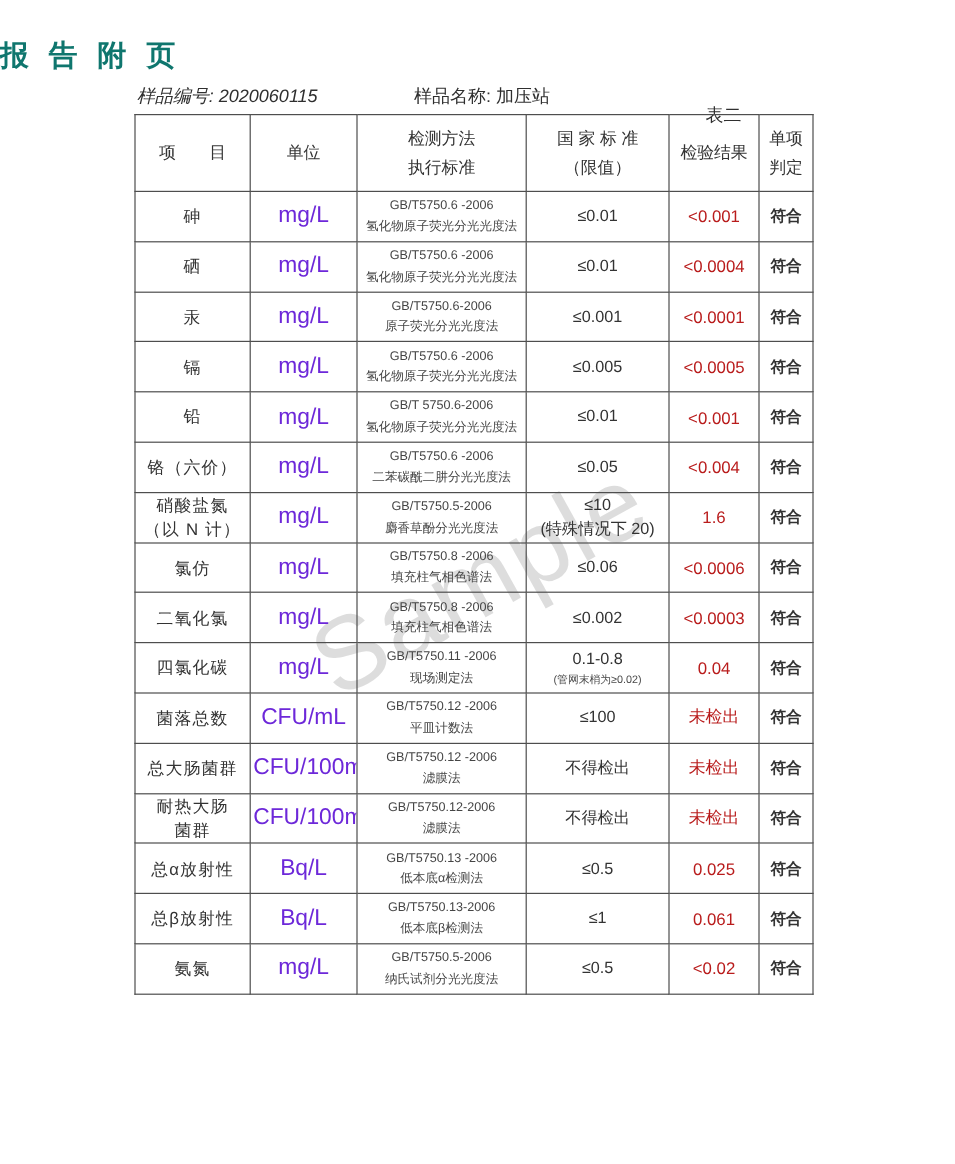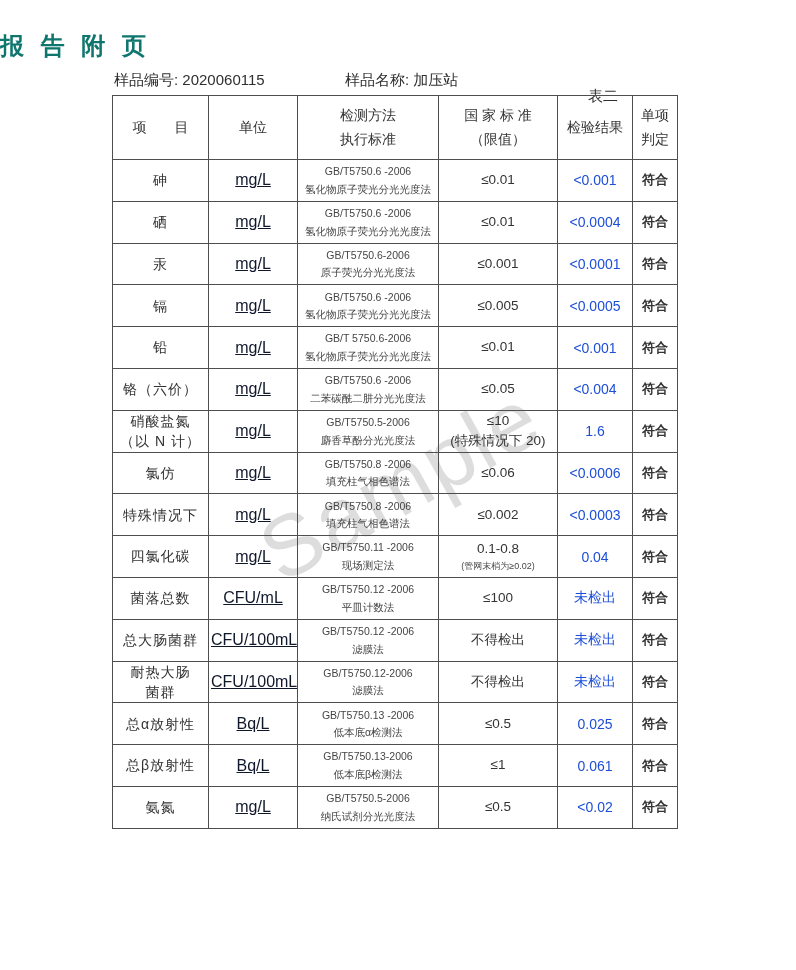--- a/index.html
+++ b/index.html
@@ -12,21 +12,21 @@
     overflow:hidden;
   }
   .title{
     position:absolute;top:30px;left:0;width:796px;
     text-align:left;
     font-size:24px;font-weight:bold;
     letter-spacing:5px;
     color:#0f766e;
   }
   .info-row{position:absolute;top:71px;left:0;width:796px;height:20px;font-size:15px;color:#2f2f2f;}
-  .sample-no{position:absolute;left:114px;top:0;}
+  .sample-no{position:absolute;left:114px;top:0;font-style:italic;}
   .sample-name{position:absolute;left:345px;top:0;}
   .table-index{position:absolute;left:588px;top:16px;}
   .watermark{
     position:absolute;left:225px;top:435px;width:350px;
     text-align:center;
     font-size:86px;
     color:rgba(150,150,150,0.32);
     transform:rotate(-29deg);
     letter-spacing:2px;
     z-index:0;
@@ -44,27 +44,27 @@
     border:1px solid #4e4e4e;
     text-align:center;
     vertical-align:middle;
     padding:0 2px;
     white-space:pre-line;
     overflow:hidden;
   }
   .report thead th{height:63px;font-size:14px;font-weight:normal;color:#333;line-height:1.7;}
   .report tbody td{height:40.8px;}
   .c-item{font-size:14px;letter-spacing:1px;color:#333;line-height:1.45;}
-  .c-unit{font-size:16px;color:#0f172a;text-decoration:underline;}
+  .c-unit{font-size:19px;color:#6d28d9;}
   .c-method{font-size:10.5px;color:#454545;line-height:1.2;}
   .c-method .m1{margin-bottom:5px;}
   .c-limit{font-size:13.5px;color:#333;line-height:1.5;}
   .limit-note{font-size:9px;color:#4a4a4a;margin-top:1px;}
   .limit-note:empty{display:none;}
-  .c-result{font-size:14px;color:#1d4ed8;}
+  .c-result{font-size:14px;color:#b91c1c;}
   .c-judge{font-size:13px;color:#333;font-weight:bold;}
 </style>
 </head>
 <body>
 
 <div class="page">
 
   <div class="watermark">Sample</div>
 
   <div class="title">报 告 附 页</div>
@@ -158,21 +158,21 @@
       </tr>
       <tr>
         <td class="c-item">氯仿</td>
         <td class="c-unit">mg/L</td>
         <td class="c-method"><div class="m1">GB/T5750.8 -2006</div><div>填充柱气相色谱法</div></td>
         <td class="c-limit"><div>≤0.06</div></td>
         <td class="c-result">&lt;0.0006</td>
         <td class="c-judge">符合</td>
       </tr>
       <tr>
-        <td class="c-item">特殊情况下</td>
+        <td class="c-item">二氧化氯</td>
         <td class="c-unit">mg/L</td>
         <td class="c-method"><div class="m1">GB/T5750.8 -2006</div><div>填充柱气相色谱法</div></td>
         <td class="c-limit"><div>≤0.002</div></td>
         <td class="c-result">&lt;0.0003</td>
         <td class="c-judge">符合</td>
       </tr>
       <tr>
         <td class="c-item">四氯化碳</td>
         <td class="c-unit">mg/L</td>
         <td class="c-method"><div class="m1">GB/T5750.11 -2006</div><div>现场测定法</div></td>

